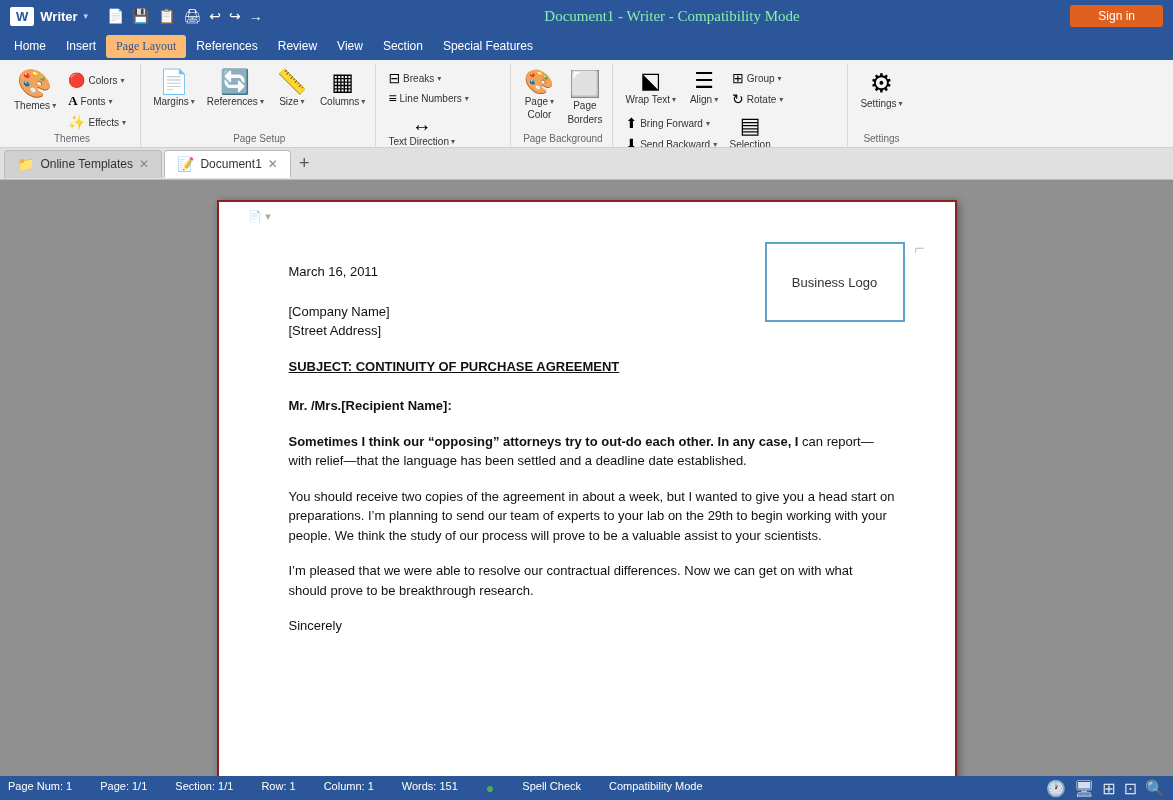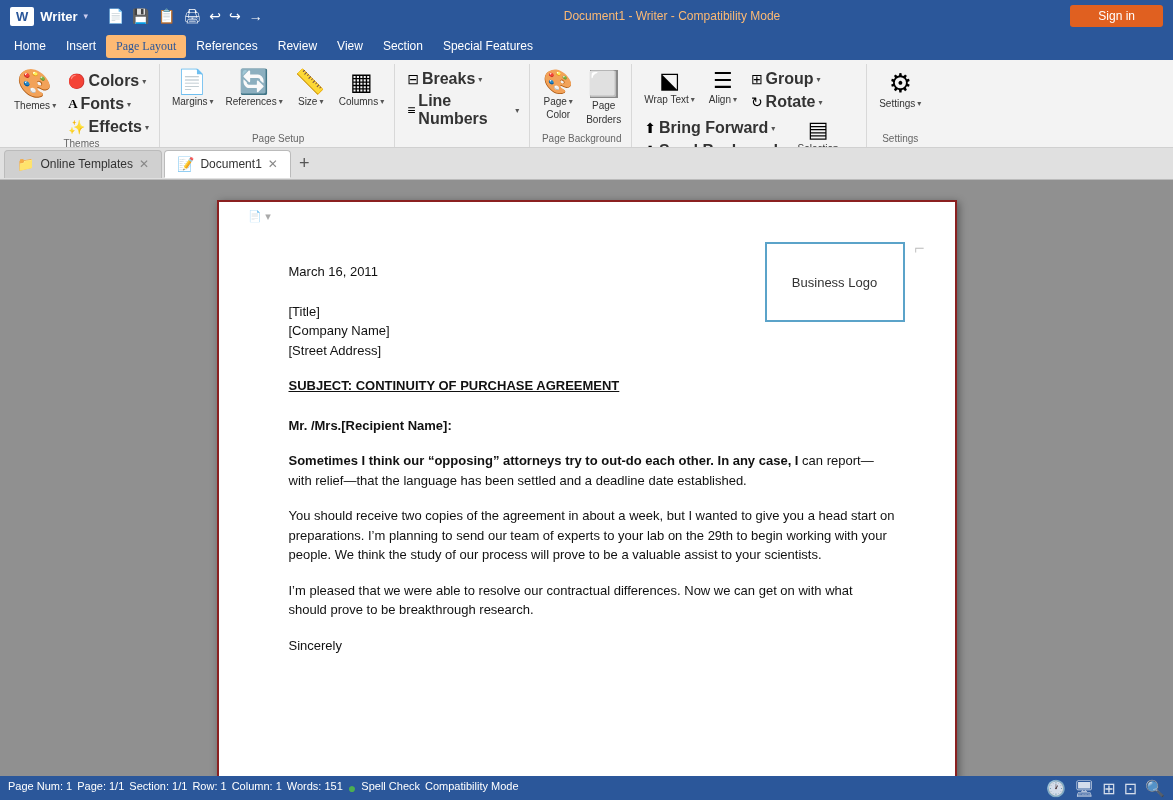--- a/index.html
+++ b/index.html
@@ -12,21 +12,21 @@
       display: flex;
       align-items: center;
       justify-content: space-between;
       padding: 0 10px;
       color: white;
     }
     #titlebar .left { display: flex; align-items: center; gap: 6px; }
     #titlebar .logo { background: white; color: #2b579a; font-weight: bold; font-size: 13px; padding: 2px 6px; border-radius: 2px; }
     #titlebar .writer-label { color: white; font-size: 13px; font-weight: 600; }
     #titlebar .dropdown-arrow { font-size: 9px; color: #cce; }
-    #titlebar .center { color: #fdba74; font-size: 12px; }
+    #titlebar .center { color: #86efac; font-size: 15px; font-family: Liberation Serif, serif; }
     #titlebar .signin-btn {
       background: #e06020;
       color: white;
       border: none;
       padding: 4px 28px;
       border-radius: 3px;
       font-size: 12px;
       cursor: pointer;
     }
 
@@ -102,21 +102,21 @@
       display: flex;
       flex-direction: row;
       align-items: center;
       cursor: pointer;
       padding: 2px 4px;
       border-radius: 3px;
       gap: 3px;
       min-width: 70px;
     }
     .rb-btn-small .icon-sm { font-size: 14px; }
-    .rb-btn-small .label-sm { font-size: 16px; color: #333; font-weight: bold; }
+    .rb-btn-small .label-sm { font-size: 10px; color: #333; }
     .rb-btn-small .arrow { font-size: 8px; color: #555; }
 
     .rb-col { display: flex; flex-direction: column; gap: 1px; }
 
     
     #tabbar {
       height: 32px;
       background: #e0e0e0;
       display: flex;
       align-items: center;
@@ -203,21 +203,21 @@
     #statusbar {
       height: 24px;
       background: #2b579a;
       display: flex;
       align-items: center;
       padding: 0 8px;
       color: white;
       font-size: 11px;
       justify-content: space-between;
     }
-    #statusbar .left { display: flex; gap: 5px; }
+    #statusbar .left { display: flex; gap: 28px; }
     #statusbar .right { display: flex; align-items: center; gap: 8px; }
     .status-dot { color: #4caf50; font-size: 14px; }
     .status-btn { font-size: 16px; cursor: pointer; color: rgba(255,255,255,0.8); }
   </style>
 </head>
 <body>
 
 <div id="titlebar">
   <div class="left">
     <span class="logo">W</span>
@@ -443,21 +443,20 @@
     <div class="business-logo-box">
       <span>Business Logo</span>
     </div>
 
     <div style="position:absolute;top:36px;right:30px;color:#bbb;font-size:18px;font-family:serif;">⌐</div>
 
     <div class="page-content">
       <div class="date-line">March 16, 2011</div>
 
       <div class="recipient-block">
-        <div>[Title]</div>
         <div>[Company Name]</div>
         <div>[Street Address]</div>
       </div>
 
       <div class="subject-line">SUBJECT: CONTINUITY OF PURCHASE AGREEMENT</div>
 
       <div class="salutation">Mr. /Mrs.[Recipient Name]:</div>
 
       <div class="paragraph">
         <span style="font-weight:bold;">Sometimes I think our “opposing” attorneys try to out-do each other. In any case, I</span> can report—with relief—that the language has been settled and a deadline date established.

